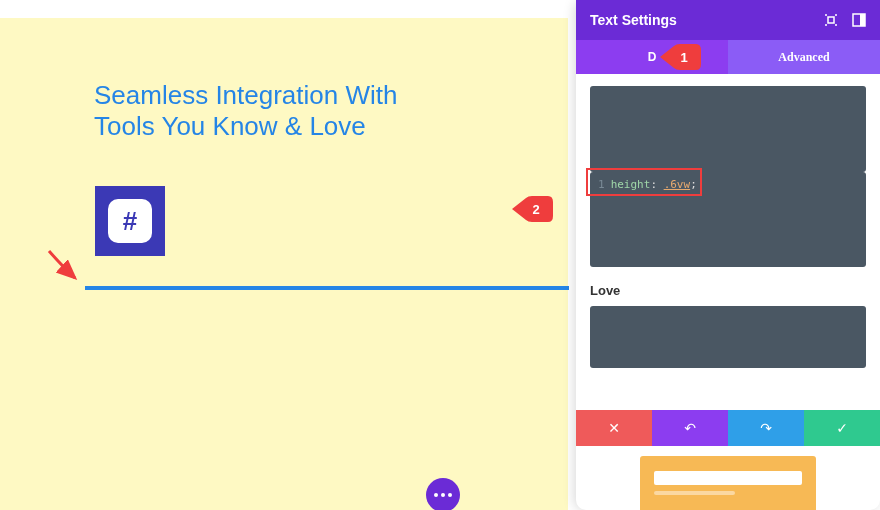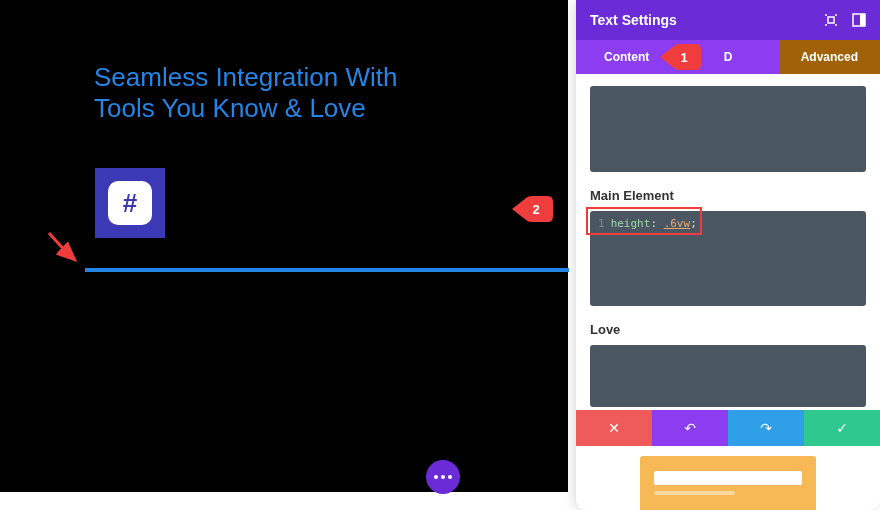--- a/index.html
+++ b/index.html
@@ -1,18 +1,18 @@
 <!DOCTYPE html>
 <html><head>
   <meta charset="utf-8">
   <style>
     * { margin: 0; padding: 0; box-sizing: border-box; }
     body { font-family: -apple-system, BlinkMacSystemFont, "Segoe UI", Helvetica, Arial, sans-serif; background: #fff; width: 880px; height: 510px; position: relative; overflow: hidden; }
     
-    .canvas { position: absolute; left: 0; top: 0; width: 568px; height: 492px; background: #000000; }
+    .canvas { position: absolute; left: 0; top: 18px; width: 568px; height: 492px; background: #fef9c3; }
     .heading { position: absolute; left: 94px; top: 62px; width: 360px; font-size: 26px; font-weight: 500; color: #2585e6; line-height: 1.2; }
     
     .icon-tile { position: absolute; left: 95px; top: 168px; width: 70px; height: 70px; background: #3b39b5; display: flex; align-items: center; justify-content: center; }
     .icon-tile .inner { width: 44px; height: 44px; background: #fff; border-radius: 10px; display: flex; align-items: center; justify-content: center; color: #3b39b5; font-weight: 700; font-size: 26px; }
     
     .divider-line { position: absolute; left: 85px; top: 268px; width: 484px; height: 4px; background: #2585e6; }
     
     .arrow-anno { position: absolute; left: 45px; top: 225px; width: 40px; height: 40px; }
     .arrow-anno svg { width: 100%; height: 100%; }
     
@@ -21,21 +21,21 @@
     .fab .dots span { width: 4px; height: 4px; background: #fff; border-radius: 50%; display: block; }
     
     .panel { position: absolute; right: 0; top: 0; width: 304px; height: 510px; background: #fff; box-shadow: -2px 0 12px rgba(0,0,0,0.15); border-radius: 10px; }
     .panel-header { background: #6b2bd6; color: #fff; height: 40px; display: flex; align-items: center; padding: 0 14px; justify-content: space-between; }
     .panel-title { font-size: 14px; font-weight: 600; }
     .header-icons { display: flex; gap: 14px; align-items: center; }
     .header-icons .hicon { width: 14px; height: 14px; display: flex; align-items: center; justify-content: center; }
     
     .tabs { background: #8c3df0; height: 34px; display: flex; }
     .tab { flex: 1; display: flex; align-items: center; justify-content: center; font-size: 12px; color: #fff; font-weight: 600; cursor: pointer; }
-    .tab.active { background: #a16207; }
+    .tab.active { background: #8b5cf6; font-family: Liberation Serif, serif; }
     
     .panel-body { padding: 0 14px; height: 336px; overflow: hidden; }
     
     .code-box { background: #4a5763; border-radius: 3px; height: 86px; margin-top: 12px; }
     .field-label { font-size: 13px; color: #333; font-weight: 600; margin-top: 16px; margin-bottom: 8px; }
     
     .code-box2 { background: #4a5763; border-radius: 3px; height: 95px; position: relative; padding: 6px 8px; font-family: Menlo, Consolas, monospace; font-size: 11px; }
     .code-line { display: flex; gap: 6px; color: #ccc; }
     .ln { color: #7a8a96; }
     .kw { color: #9fd6a8; }
@@ -113,29 +113,27 @@
       <div class="hicon">
         <svg width="14" height="14" viewBox="0 0 14 14">
             <rect x="1" y="1" width="12" height="12" fill="none" stroke="#fff" stroke-width="1.5"></rect>
             <rect x="8" y="1" width="5" height="12" fill="#fff"></rect>
           </svg>
       </div>
     </div>
   </div>
 
   <div class="tabs">
-    <div class="tab">Content</div>
     <div class="tab">D</div>
     <div class="tab active">Advanced</div>
   </div>
 
   <div class="panel-body">
     <div class="code-box"></div>
 
-    <div class="field-label">Main Element</div>
     <div class="code-box2">
       <div class="highlight-box"></div>
       <div class="code-line">
         <span class="ln">1</span>
         <span>
           <span class="kw">height</span><span class="punc">:</span>
           <span class="val">.6vw</span><span class="punc">;</span>
         </span>
       </div>
     </div>

